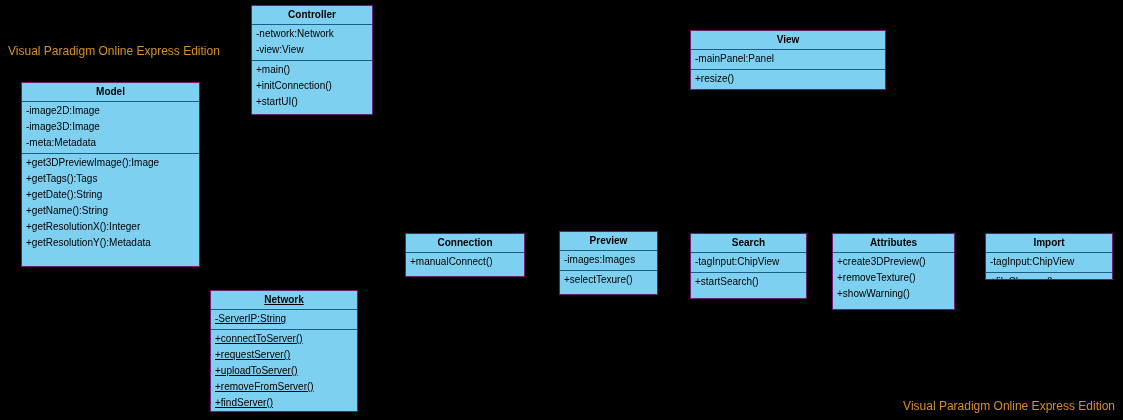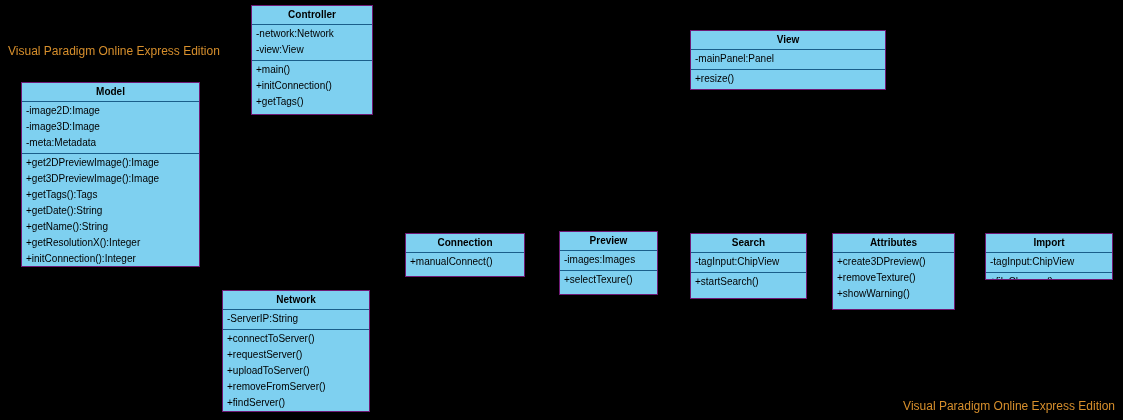--- a/index.html
+++ b/index.html
@@ -58,21 +58,21 @@
 
   <div class="uml-class" style="left:251px; top:5px; width:122px; height:110px;">
     <div class="uml-title">Controller</div>
     <div class="uml-section">
       <div class="uml-line">-network:Network</div>
       <div class="uml-line">-view:View</div>
     </div>
     <div class="uml-section">
       <div class="uml-line">+main()</div>
       <div class="uml-line">+initConnection()</div>
-      <div class="uml-line">+getTags()</div>
+      <div class="uml-line">+startUI()</div>
     </div>
   </div>
 
   <div class="uml-class" style="left:690px; top:30px; width:196px; height:60px;">
     <div class="uml-title">View</div>
     <div class="uml-section">
       <div class="uml-line">-mainPanel:Panel</div>
     </div>
     <div class="uml-section">
       <div class="uml-line">+resize()</div>
@@ -80,27 +80,26 @@
   </div>
 
   <div class="uml-class" style="left:21px; top:82px; width:179px; height:185px;">
     <div class="uml-title">Model</div>
     <div class="uml-section">
       <div class="uml-line">-image2D:Image</div>
       <div class="uml-line">-image3D:Image</div>
       <div class="uml-line">-meta:Metadata</div>
     </div>
     <div class="uml-section">
-      <div class="uml-line">+get2DPreviewImage():Image</div>
       <div class="uml-line">+get3DPreviewImage():Image</div>
       <div class="uml-line">+getTags():Tags</div>
       <div class="uml-line">+getDate():String</div>
       <div class="uml-line">+getName():String</div>
       <div class="uml-line">+getResolutionX():Integer</div>
-      <div class="uml-line">+initConnection():Integer</div>
+      <div class="uml-line">+getResolutionY():Metadata</div>
     </div>
   </div>
 
   <div class="uml-class" style="left:405px; top:233px; width:120px; height:44px;">
     <div class="uml-title">Connection</div>
     <div class="uml-section">
       <div class="uml-line">+manualConnect()</div>
     </div>
   </div>
 
@@ -136,21 +135,21 @@
   <div class="uml-class" style="left:985px; top:233px; width:128px; height:47px;">
     <div class="uml-title">Import</div>
     <div class="uml-section">
       <div class="uml-line">-tagInput:ChipView</div>
     </div>
     <div class="uml-section">
       <div class="uml-line">+fileChooser()</div>
     </div>
   </div>
 
-  <div class="uml-class" style="left:222px; top:290px; width:148px; height:122px;">
+  <div class="uml-class" style="left:210px; top:290px; width:148px; height:122px;text-decoration:underline;">
     <div class="uml-title">Network</div>
     <div class="uml-section">
       <div class="uml-line">-ServerIP:String</div>
     </div>
     <div class="uml-section">
       <div class="uml-line">+connectToServer()</div>
       <div class="uml-line">+requestServer()</div>
       <div class="uml-line">+uploadToServer()</div>
       <div class="uml-line">+removeFromServer()</div>
       <div class="uml-line">+findServer()</div>

